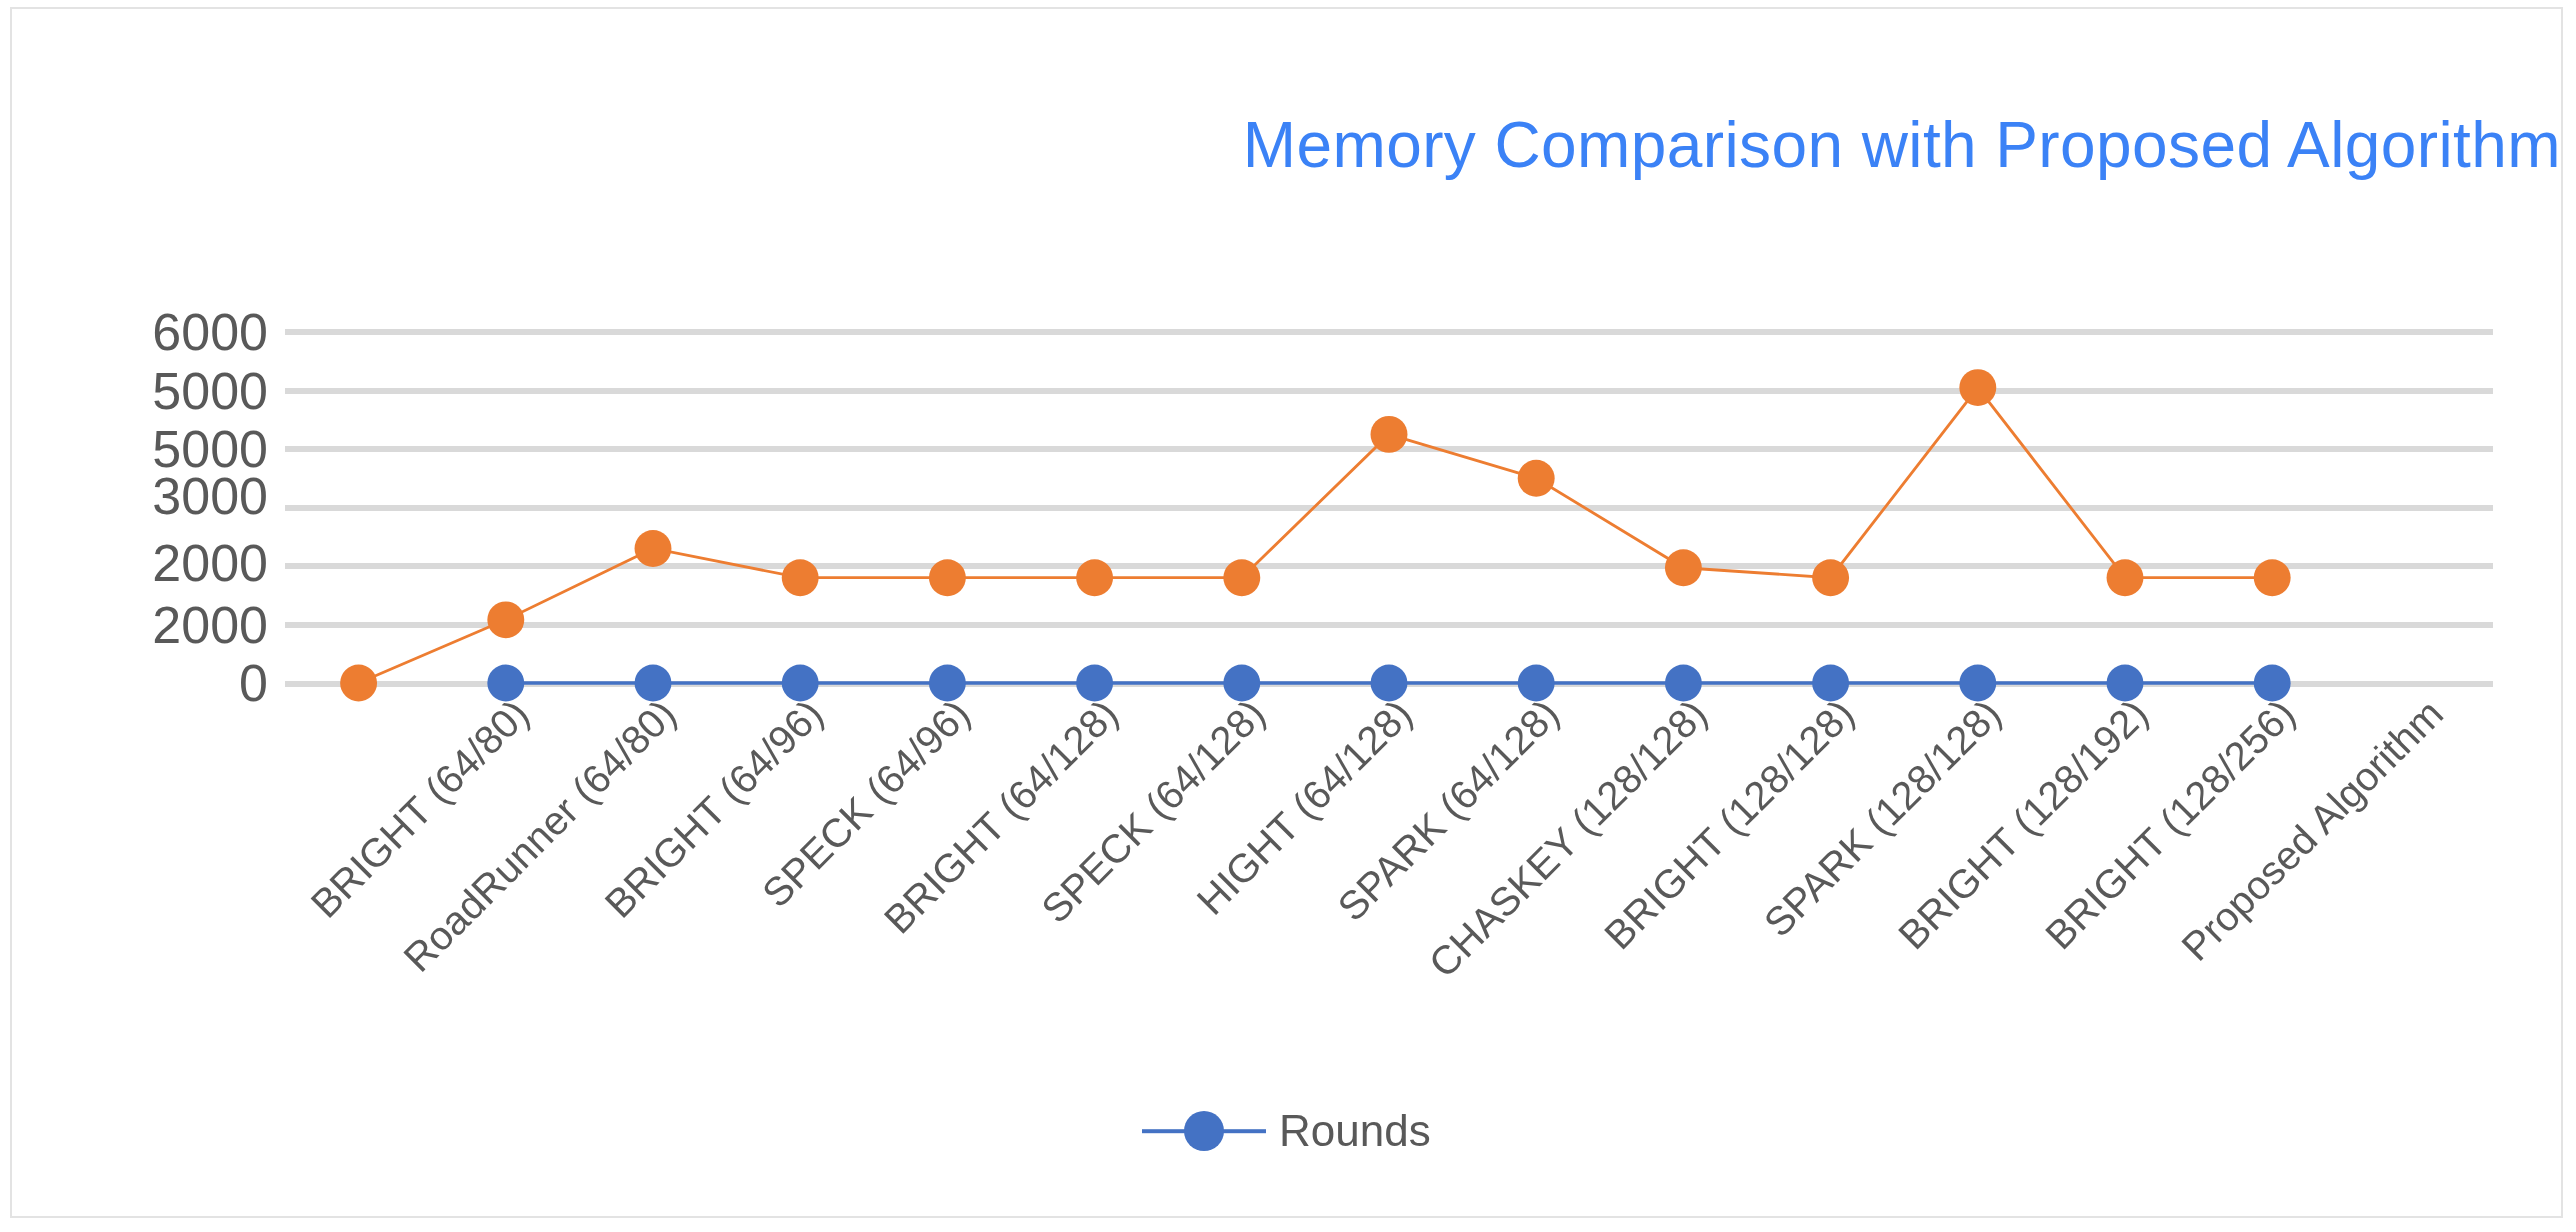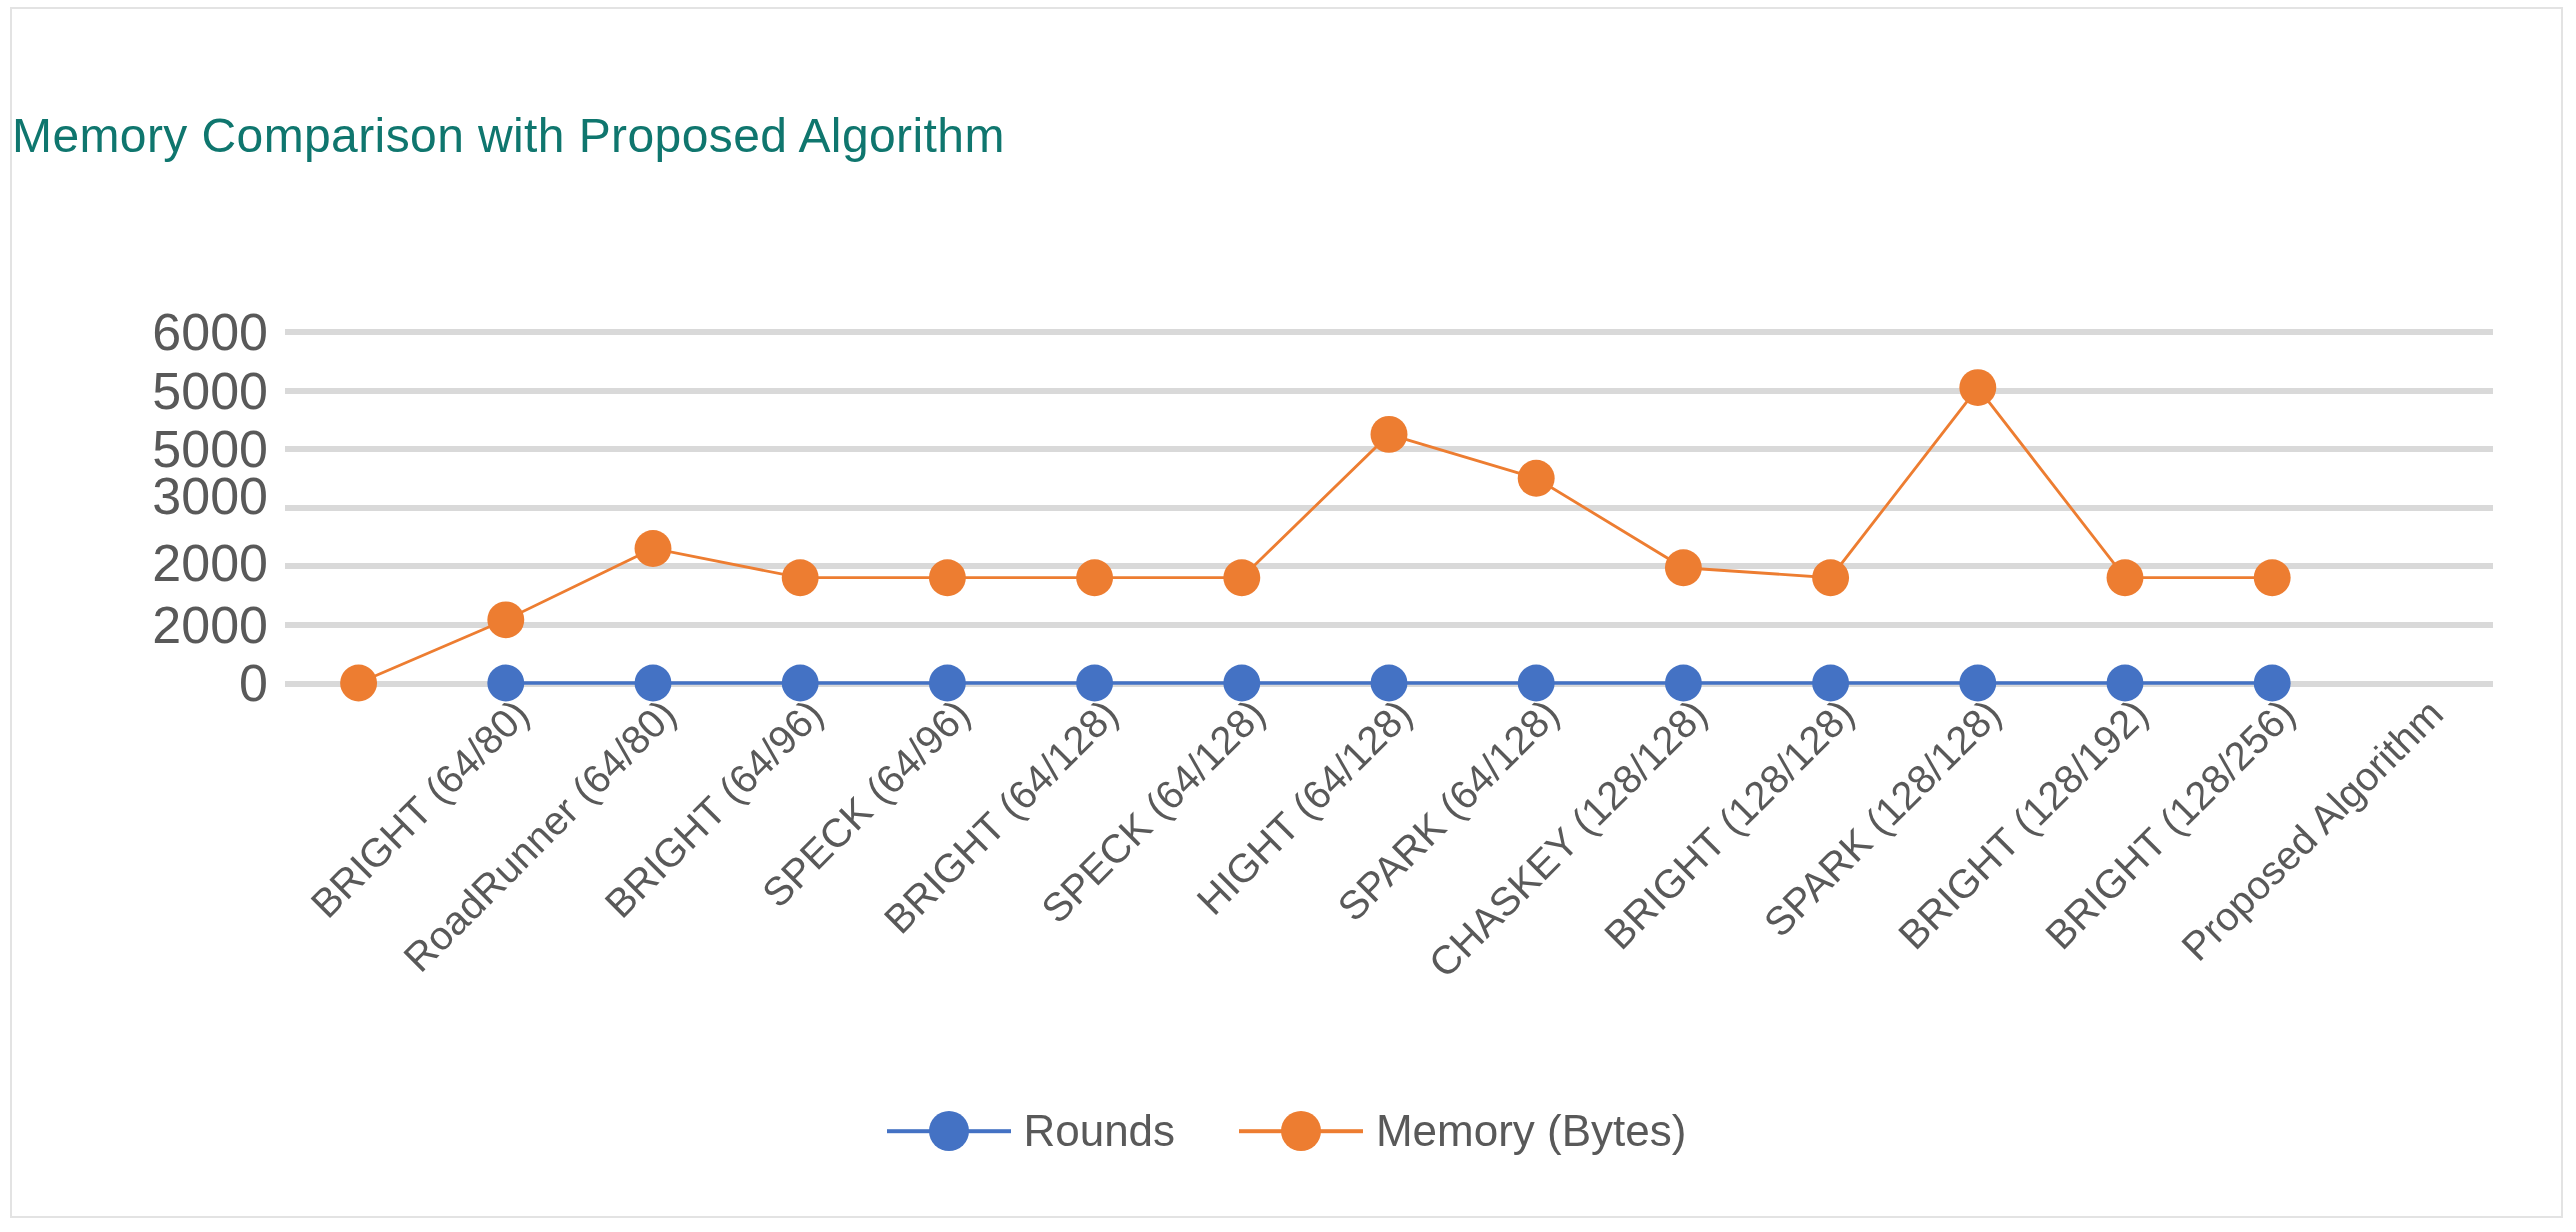--- a/index.html
+++ b/index.html
@@ -25,23 +25,23 @@
     height: 1211px;
     border: 2.1px solid #e3e3e3;
     box-sizing: border-box;
     background: #ffffff;
   }
   #chart-title {
     position: absolute;
     left: 0;
     top: 99px;
     width: 100%;
-    text-align: left;
-    font-size: 48px;
-    color: #0f766e;
+    text-align: right;
+    font-size: 64px;
+    color: #3b82f6;
     font-weight: 400;
     letter-spacing: 0.4px;
     white-space: nowrap;
   }
   
   #plot-area {
     position: absolute;
     left: 273px;
     top: 323px;
     width: 2208px;
@@ -237,24 +237,17 @@
       </div>
 
     <div id="legend">
         <div class="legend-item">
           <span class="legend-marker">
             <span class="lm-line" style="background: rgb(68, 114, 196);"></span>
             <span class="lm-dot" style="background: rgb(68, 114, 196);"></span>
           </span>
           <span class="legend-label">Rounds</span>
         </div>
-        <div class="legend-item">
-          <span class="legend-marker">
-            <span class="lm-line" style="background: rgb(237, 125, 49);"></span>
-            <span class="lm-dot" style="background: rgb(237, 125, 49);"></span>
-          </span>
-          <span class="legend-label">Memory (Bytes)</span>
-        </div>
       </div>
 
   </div>
 </div>
 
 
 </body></html>

